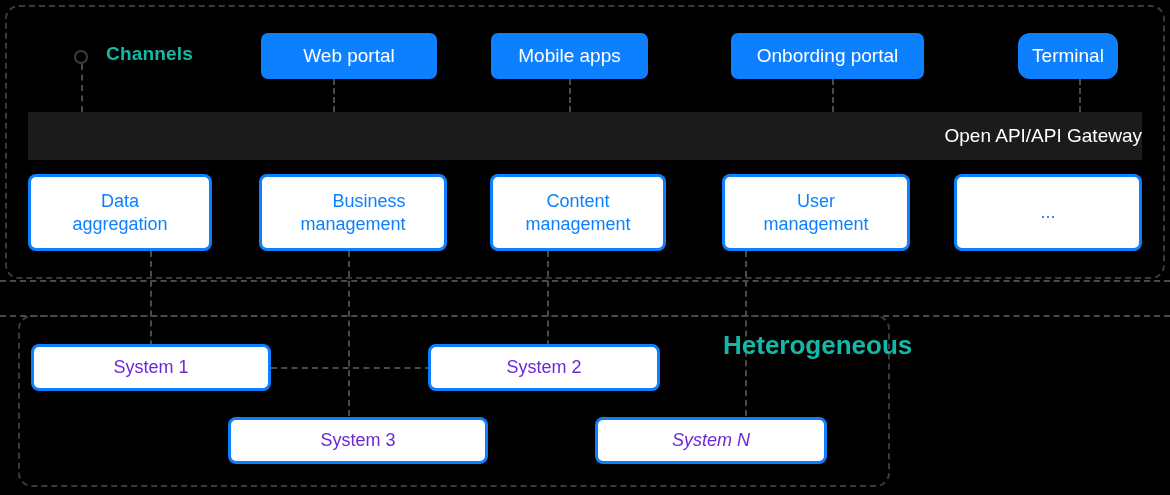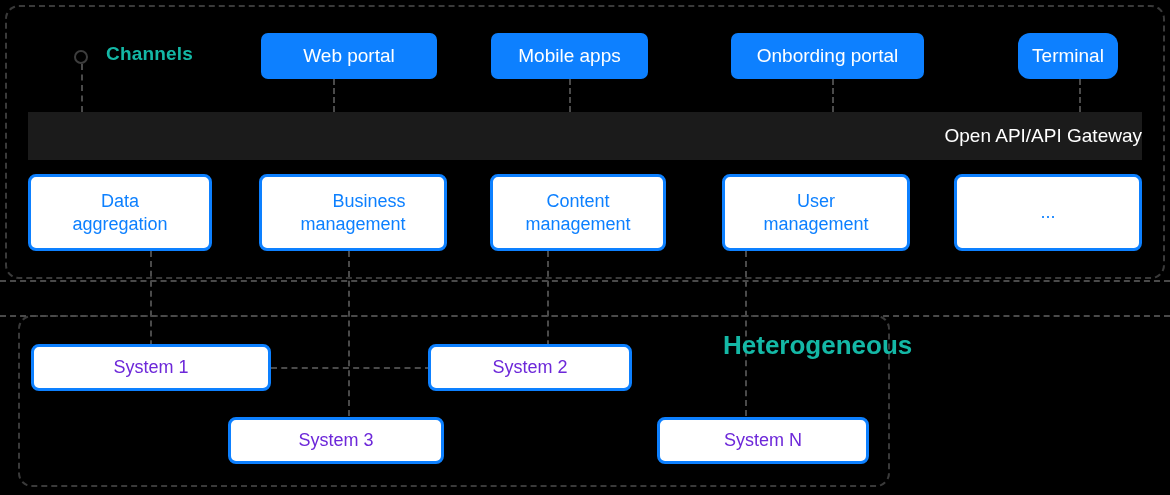--- a/index.html
+++ b/index.html
@@ -220,23 +220,23 @@
     </div>
   </div>
 
   <div class="accent-label" id="backend-label">
     <div>Heterogeneous</div>
   </div>
 
   <div class="syscard" style="left:31px; top:344px; width:240px;">
     <span>System 1</span>
   </div>
-  <div class="syscard" style="left:428px; top:344px; width:204px;">
+  <div class="syscard" style="left:428px; top:344px; width:232px;">
     <span>System 2</span>
   </div>
-  <div class="syscard" style="left:228px; top:417px; width:216px;">
+  <div class="syscard" style="left:228px; top:417px; width:260px;">
     <span>System 3</span>
   </div>
-  <div class="syscard" style="left:657px; top:417px; width:212px;">
+  <div class="syscard" style="left:595px; top:417px; width:232px;font-style:italic;">
     <span>System N</span>
   </div>
 
 </div>
 
 </body></html>

